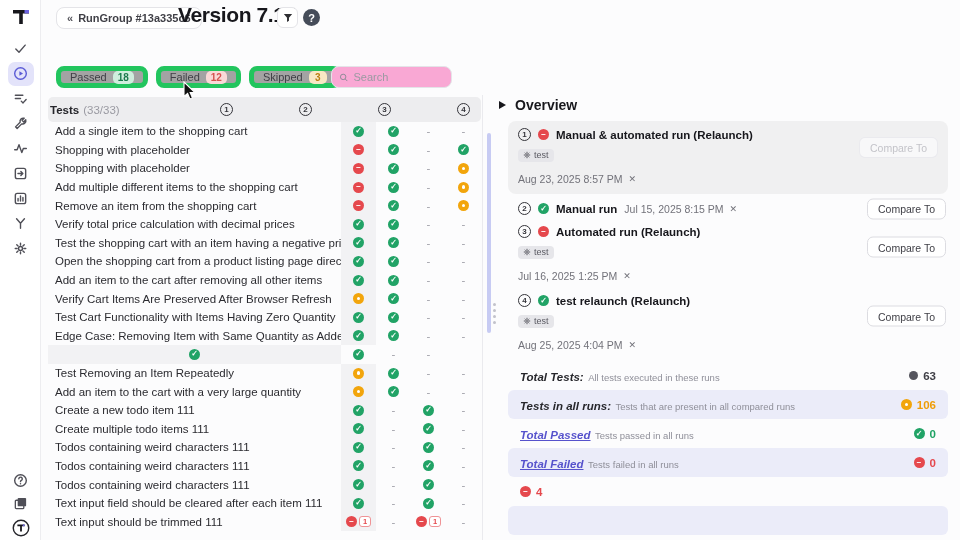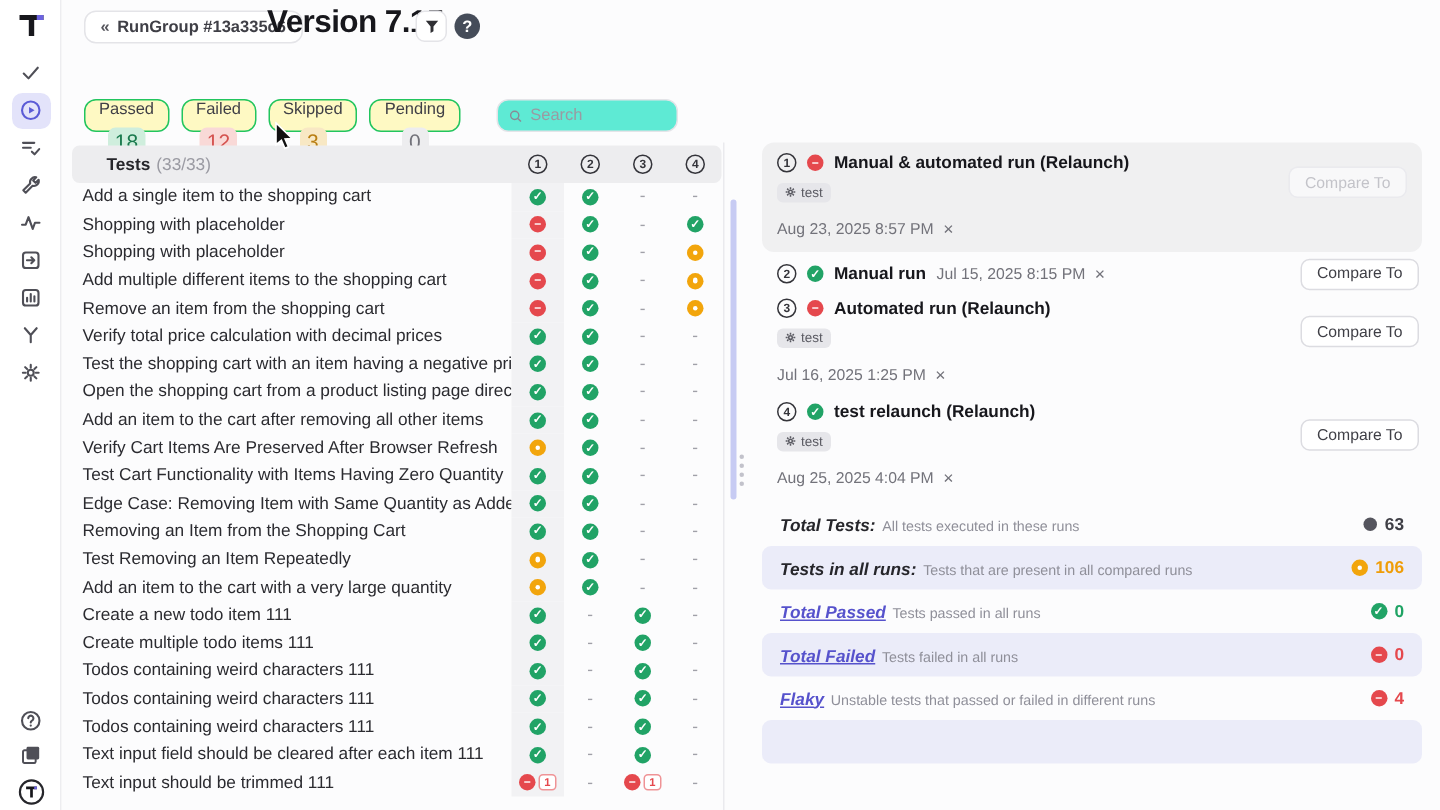--- a/index.html
+++ b/index.html
@@ -29,37 +29,37 @@
   .page-title{ position:absolute; left:178px; top:3px; font-size:21px; font-weight:800;
                letter-spacing:-0.4px; color:#17171c; }
   .filter-btn{ position:absolute; left:277px; top:7px; width:21px; height:21px; border:1px solid #e4e4e8;
                border-radius:6px; background:#fff; display:flex; align-items:center; justify-content:center; cursor:pointer; }
   .help-btn{ position:absolute; left:303px; top:9px; width:17px; height:17px; border-radius:50%;
              background:#454c59; color:#fff; font-size:11px; font-weight:700;
              display:flex; align-items:center; justify-content:center; cursor:pointer; }
 
   
   .chips{ position:absolute; left:56px; top:66px; display:flex; gap:8px; }
-  .chip{ height:22px; display:flex; align-items:center; gap:6px; padding:0 9px; background:#fef9c3;
-         border:1px solid #22c55e; border-radius:8px; font-size:11px; font-weight:500; color:#3f3f46; cursor:pointer;flex-direction:column; }
-  .badge{ min-width:18px; padding:1px 5px; border-radius:5px; font-size:14px; font-weight:400; }
+  .chip{ height:22px; display:flex; align-items:center; gap:6px; padding:0 9px; background:#a3a3a3;
+         border:5px solid #22c55e; border-radius:8px; font-size:11px; font-weight:500; color:#3f3f46; cursor:pointer; }
+  .badge{ min-width:18px; padding:1px 5px; border-radius:5px; font-size:10px; font-weight:700; }
   .badge-green{ background:#cfeedd; color:#1b7a4e; }
   .badge-red{ background:#f9d9d7; color:#d4524f; }
   .badge-yellow{ background:#f8e8c4; color:#b97e13; }
   .badge-gray{ background:#ededef; color:#73737b; }
   .search{ position:absolute; left:331px; top:66px; width:121px; height:22px; border:1px solid #e4e4e8;
-           border-radius:8px; background:#5eead4; display:flex; align-items:center; gap:5px; padding:0 7px; }
+           border-radius:8px; background:#f9a8d4; display:flex; align-items:center; gap:5px; padding:0 7px; }
   .search input{ border:none; outline:none; width:100%; font-size:11px; color:#3f3f46; background:transparent;
                  font-family:"Liberation Sans", sans-serif; }
   .search input::placeholder{ color:#9a9aa2; }
 
   
   .table{ position:absolute; left:48px; top:97px; width:433px; }
   .tgrid{ display:grid; grid-template-columns:1fr 35px 35px 35px 35px; align-items:center; }
-  .thead{ height:25px; background:#ededef; border-radius:5px; font-size:11.5px; padding-left:23px; }
+  .thead{ height:25px; background:#ededef; border-radius:5px; font-size:11.5px; padding-left:2px;gap:44px; }
   .thead .t-title{ font-weight:700; color:#26262b; }
   .thead .t-count{ font-weight:400; color:#9a9aa2; margin-left:4px; }
   .circled{ width:13px; height:13px; border:1.3px solid #34343a; border-radius:50%; display:inline-flex;
             align-items:center; justify-content:center; font-size:8px; font-weight:700; color:#34343a; }
   .col-c{ display:flex; align-items:center; justify-content:center; height:100%; gap:2px; }
   .trow{ height:18.6px; font-size:11.5px; cursor:pointer; }
   .trow .tname{ padding-left:7px; color:#2b2b30; white-space:nowrap; overflow:hidden; }
   .trow .col-c.hl{ background:#f2f2f4; }
   .dash{ color:#a0a0a8; }
   .st{ width:11px; height:11px; border-radius:50%; display:inline-flex; align-items:center; justify-content:center;
@@ -454,21 +454,20 @@
             <span class="st st-passed"></span>
           </div>
           <div class="col-c">
             <span class="dash">-</span>
           </div>
           <div class="col-c">
             <span class="dash">-</span>
           </div>
         </div>
         <div class="trow tgrid">
-          <div class="tname">Removing an Item from the Shopping Cart</div>
           <div class="col-c hl">
             <span class="st st-passed"></span>
           </div>
           <div class="col-c">
             <span class="st st-passed"></span>
           </div>
           <div class="col-c">
             <span class="dash">-</span>
           </div>
           <div class="col-c">
@@ -618,20 +617,24 @@
   <div class="vline"></div>
   <div class="vscroll"></div>
   <div class="grip">
       <i></i>
       <i></i>
       <i></i>
       <i></i>
     </div>
 
   <section class="rpanel">
+    <div class="ov-head">
+      <span class="tri"></span>
+      <span class="sec-title">Overview</span>
+    </div>
     <div class="runs" id="runs">
         <div class="run selected">
           <div class="run-line">
             <span class="circled">1</span>
     <span class="st st-failed"></span>
     <span class="run-name">Manual &amp; automated run (Relaunch)</span>
           </div>
             <div class="tagrow"><span class="tag">
               <span>
                 <svg class="icon-svg" width="8" height="8" viewBox="0 0 16 16">
@@ -724,24 +727,20 @@
     <div class="sum-titles">
       <span class="sum-label link">Total Failed</span>
       <span class="sum-desc">Tests failed in all runs</span>
     </div>
     <div class="sum-val val-red">
       <span class="st st-failed"></span>
       <span>0</span>
     </div>
         </div>
         <div class="sum-row">
-    <div class="sum-titles">
-      <span class="sum-label link">Flaky</span>
-      <span class="sum-desc">Unstable tests that passed or failed in different runs</span>
-    </div>
     <div class="sum-val val-red">
       <span class="st st-failed"></span>
       <span>4</span>
     </div>
         </div>
         <div class="sum-row shaded">
     <div class="sum-titles">
       
       
     </div>

